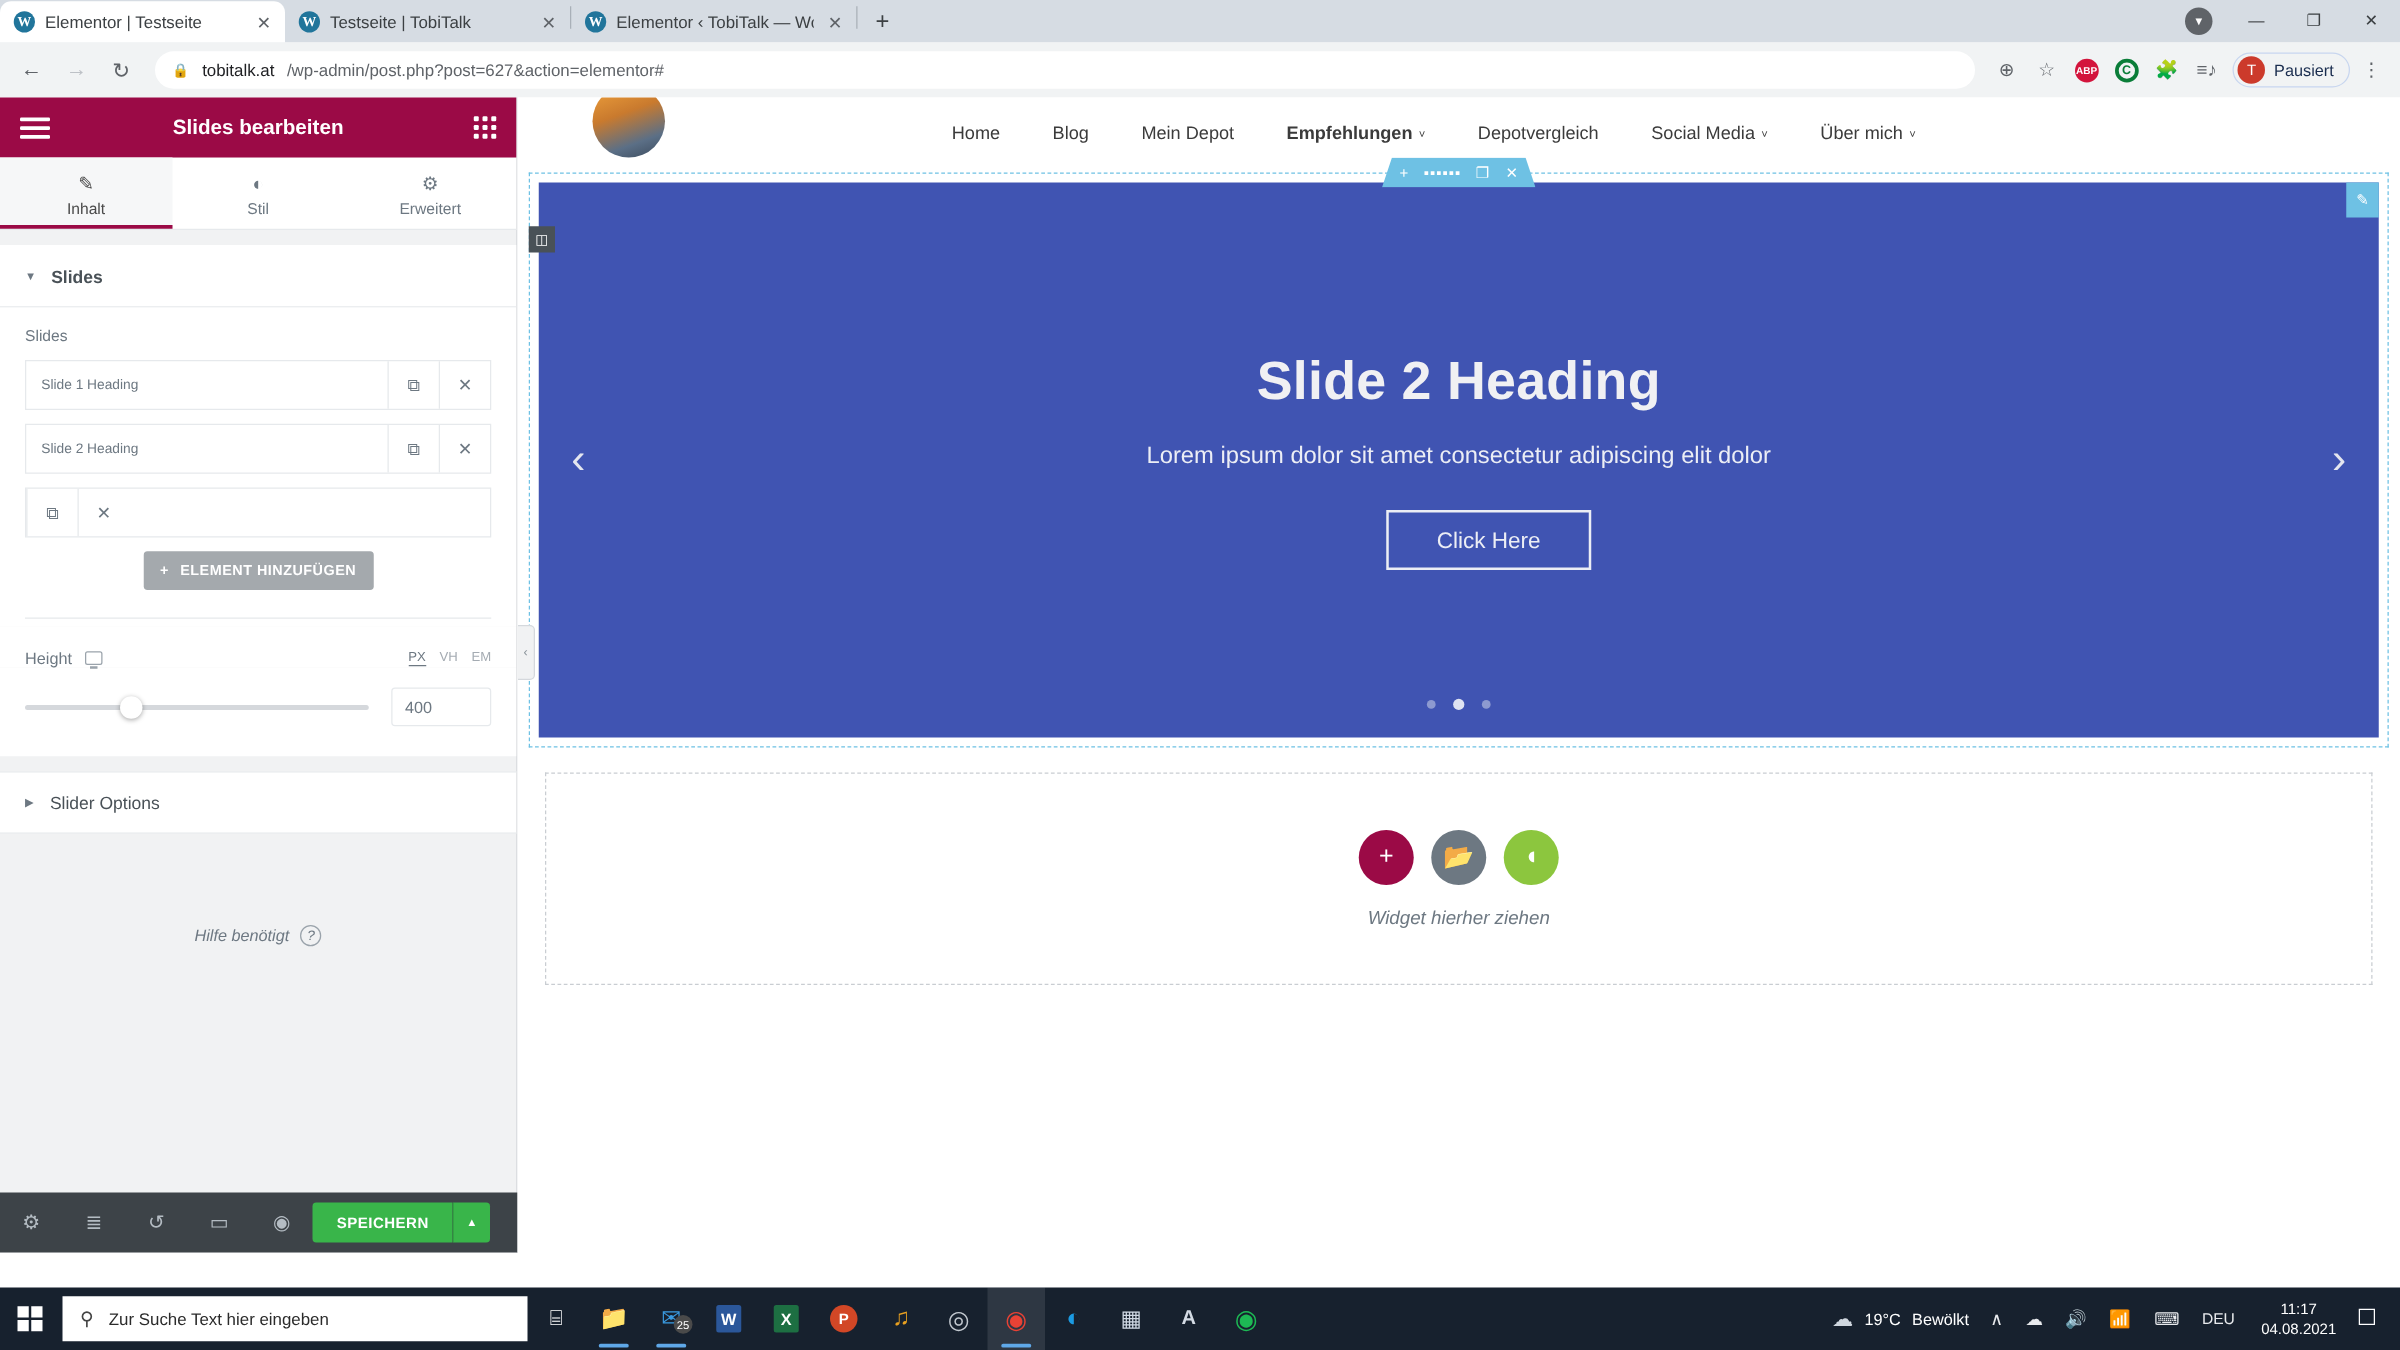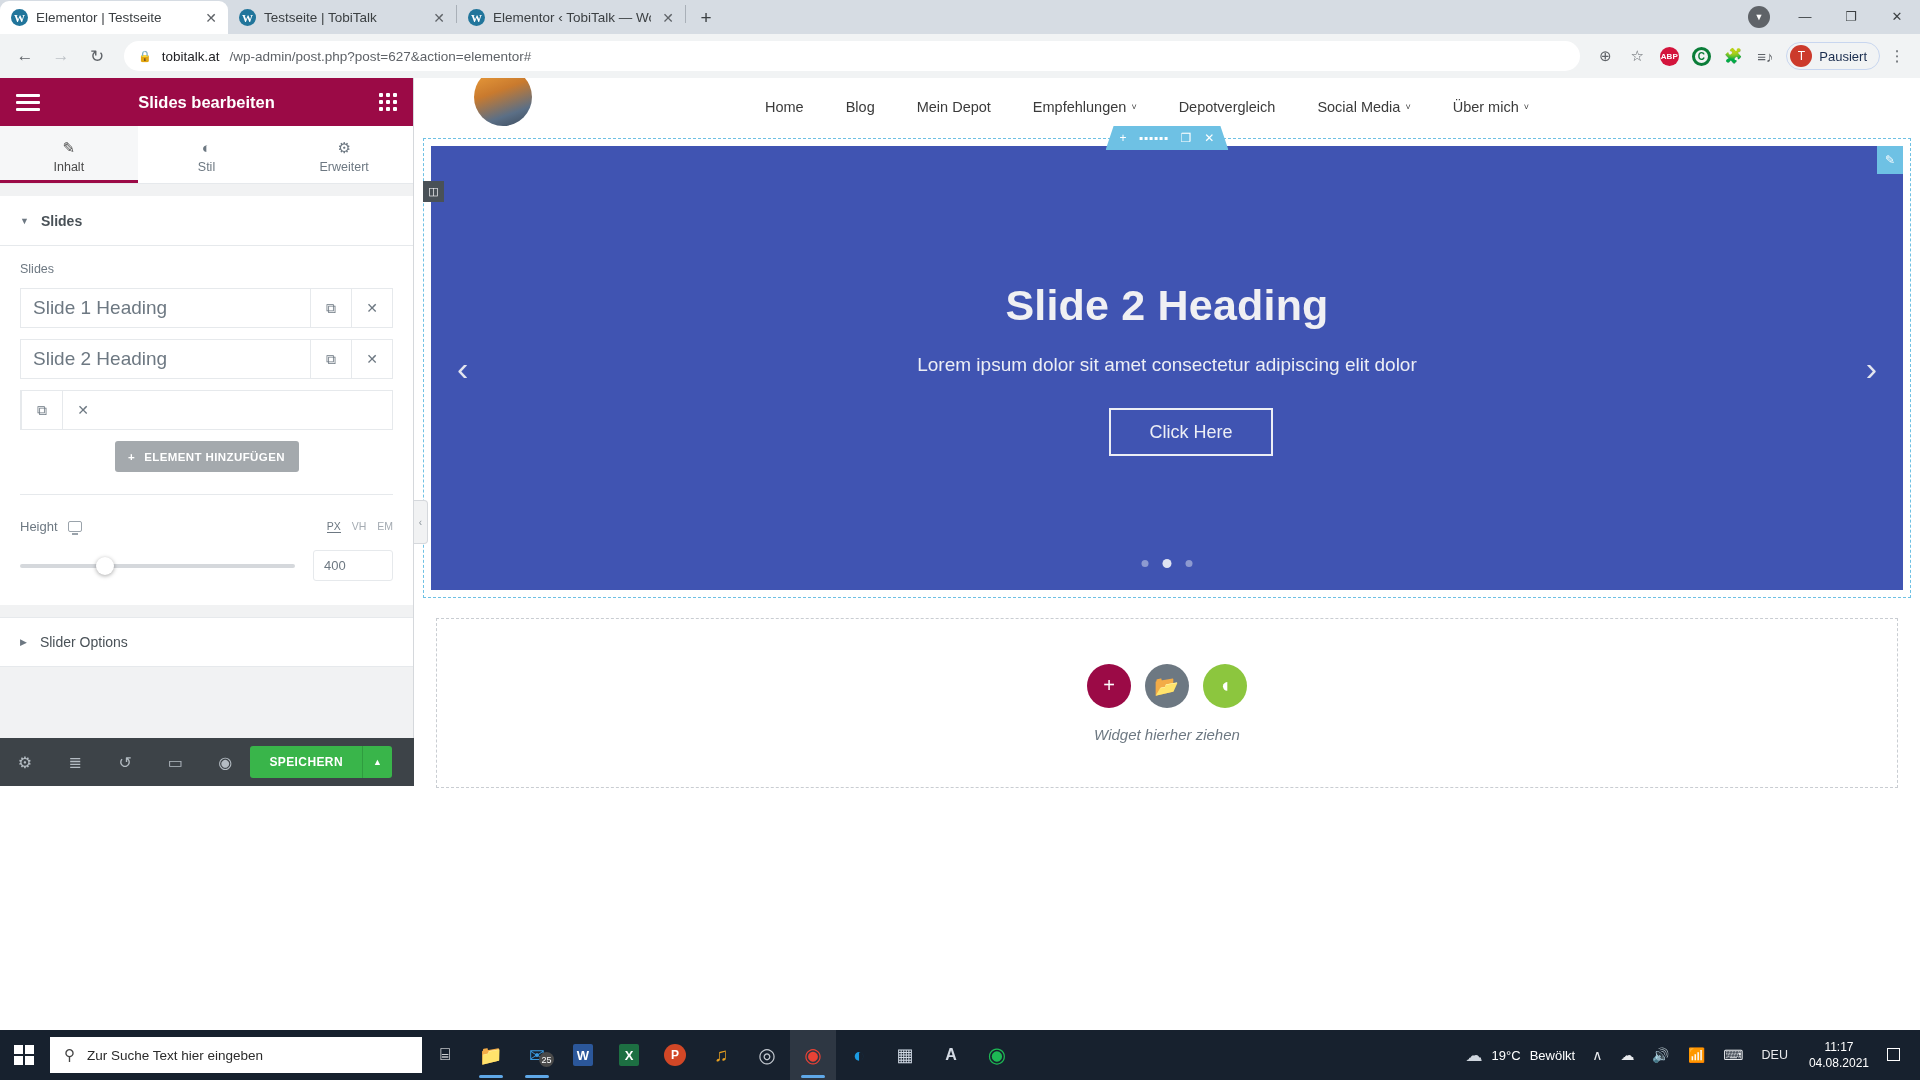--- a/index.html
+++ b/index.html
@@ -95,21 +95,21 @@
     font-size: 13px; color: #1a2d4f; flex: none; margin-left: 4px;
   }
   .prof-chip .av {
     width: 22px; height: 22px; border-radius: 50%; background: #cc3a2b;
     color: #fff; font-size: 12px; display: flex;
     align-items: center; justify-content: center;
   }
 
   
   .panel {
-    position: absolute; left: 0; top: 78px; width: 414px; height: 708px;
+    position: absolute; left: 0; top: 78px; width: 414px; height: 924px;
     background: #f1f2f3; border-right: 1px solid #d5d8dc;
   }
   .panel-header {
     height: 48px; background: #9b0a46; display: flex; align-items: center;
     padding: 0 16px; position: relative;
   }
   .burger { width: 24px; display: flex; flex-direction: column; gap: 4px; }
   .burger i { display: block; height: 3px; background: #fff; border-radius: 1px; }
   .panel-title {
     position: absolute; left: 0; right: 0; text-align: center;
@@ -148,21 +148,21 @@
 
   .panel-body { background: #fff; padding: 16px 20px 6px; }
   .field-label { font-size: 12.5px; color: #6d7882; margin-bottom: 12px; }
 
   .repeater-row {
     display: flex; height: 40px; border: 1px solid #e6e9ec;
     margin-bottom: 11px; background: #fff; align-items: stretch;
   }
   .repeater-row .rtitle {
     flex: 1; display: flex; align-items: center; padding: 0 12px;
-    font-size: 19px; color: #6d7882;
+    font-size: 11px; color: #6d7882;
   }
   .repeater-row .rbtn {
     width: 41px; display: flex; align-items: center; justify-content: center;
     border-left: 1px solid #e6e9ec; color: #6d7882; font-size: 14px;
   }
 
   .add-btn {
     width: 184px; height: 31px; margin: 9px auto 0; background: #a4a9ad;
     color: #fff; display: flex; align-items: center; justify-content: center;
     gap: 9px; font-size: 11.5px; font-weight: bold; letter-spacing: .4px;
@@ -552,21 +552,21 @@
         <span>
             <b style="font-weight:normal">Home</b>
           </span>
         <span>
             <b style="font-weight:normal">Blog</b>
           </span>
         <span>
             <b style="font-weight:normal">Mein Depot</b>
           </span>
         <span>
-            <b style="font-weight:normal">Empfehlungen</b>
+            <b style="font-weight:bold">Empfehlungen</b>
             <i class="cd" style="font-style:normal">˅</i>
           </span>
         <span>
             <b style="font-weight:normal">Depotvergleich</b>
           </span>
         <span>
             <b style="font-weight:normal">Social Media</b>
             <i class="cd" style="font-style:normal">˅</i>
           </span>
         <span>

